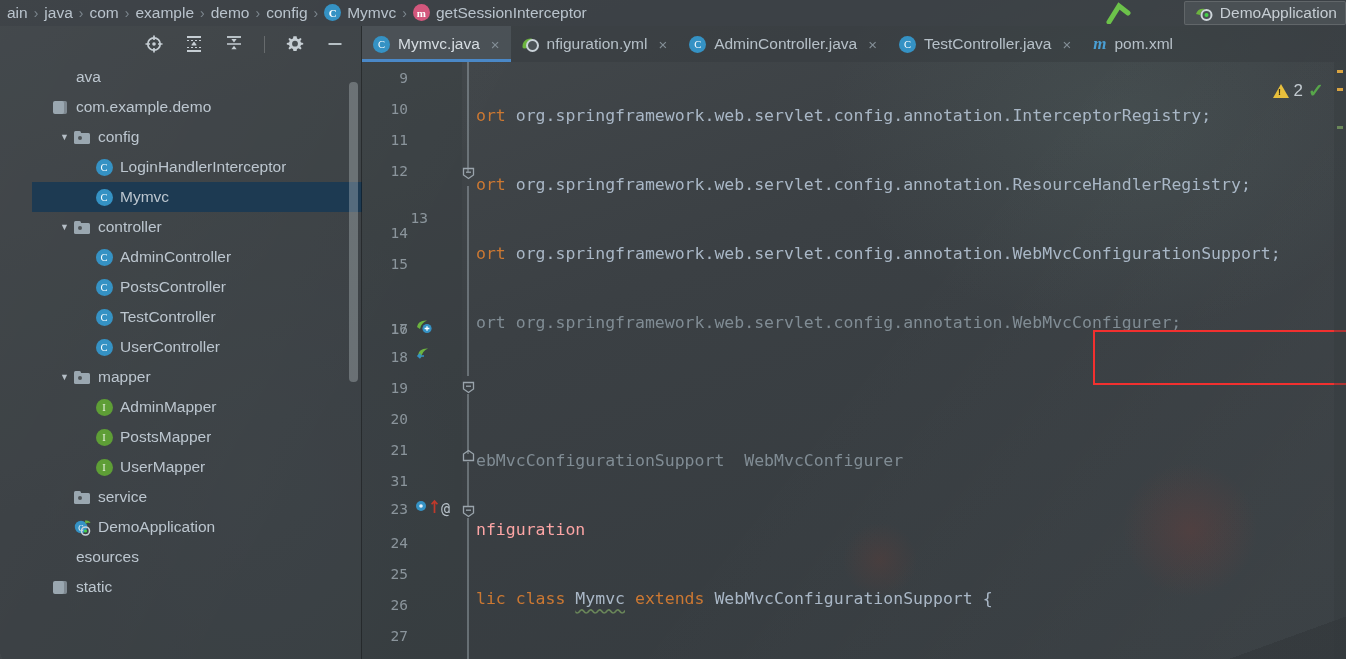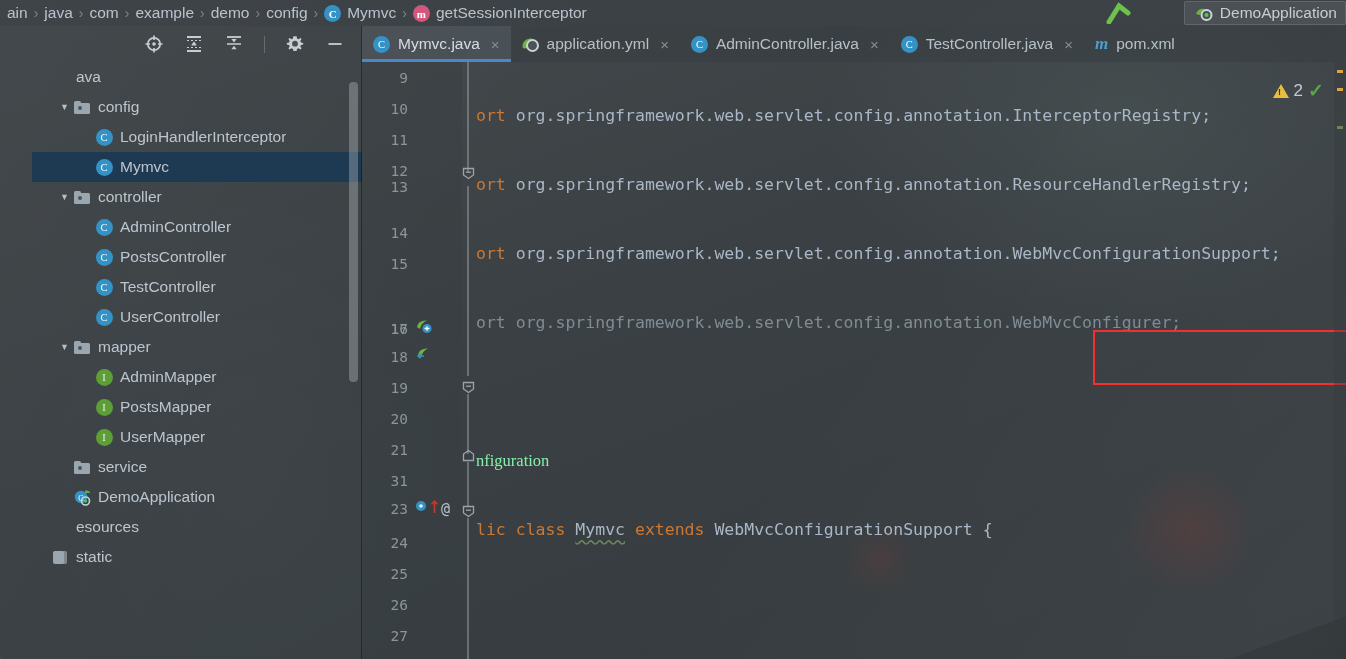--- a/index.html
+++ b/index.html
@@ -31,21 +31,21 @@
   }
 
   
   .breadcrumb{
     position:absolute;left:0;top:0;width:1346px;height:26px;
     display:flex;align-items:center;
     background:rgba(60,65,69,.82);
     font-size:15.5px;color:#b9c3cc;white-space:nowrap;overflow:hidden;
     padding-left:2px;box-sizing:border-box;
   }
-  .crumb{display:flex;align-items:flex-end;gap:6px;padding:0 5px;}
+  .crumb{display:flex;align-items:flex-start;gap:6px;padding:0 5px;}
   .crumb-sep{color:#7d878f;font-size:14px;padding:0 1px;}
   .ic{display:inline-flex;align-items:center;justify-content:center;flex:none;}
   .badge{
     width:17px;height:17px;border-radius:50%;
     font-size:11px;font-weight:bold;color:#fff;
     display:inline-flex;align-items:center;justify-content:center;
     font-family:"Liberation Serif",serif;
   }
   .b-class{background:#3592c4;}
   .b-method{background:#d3577d;}
@@ -147,21 +147,21 @@
   .fold-line{position:absolute;left:5px;width:2px;background:rgba(170,180,188,.42);}
   .fold-mark{position:absolute;left:0;width:13px;height:13px;}
 
   .code{
     position:absolute;left:114px;top:0;right:0;height:597px;
     font-family:"DejaVu Sans Mono",monospace;font-size:16.5px;
     white-space:pre;
   }
   .cline{height:31px;line-height:31px;overflow:visible;}
   .kw{color:#cc7832;}
-  .ann{color:#86efac;font-family:Liberation Serif, serif;}
+  .ann{color:#fca5a5;}
   .txt{color:#a9b7c6;}
   .warnline{color:#808c94;}
   .undl{text-decoration:underline;text-decoration-style:wavy;text-decoration-color:#6a8759;
         text-underline-offset:4px;}
 
   
   .redbox{
     position:absolute;left:731px;top:268px;width:372px;height:55px;
     border:2.5px solid #f2302f;box-sizing:border-box;pointer-events:none;
   }
@@ -287,20 +287,27 @@
         </svg>
       </div>
     </div>
 
     <div class="tree" id="tree-root">
         <div class="row" style="padding-left: 4px;">
           <span class="arrow"></span>
           <span class="ricon"></span>
           <span class="rlabel">ava</span>
         </div>
+        <div class="row" style="padding-left: 4px;">
+          <span class="arrow"></span>
+          <span class="ricon">
+            <span class="mod-glyph"></span>
+          </span>
+          <span class="rlabel">com.example.demo</span>
+        </div>
         <div class="row" style="padding-left: 26px;">
           <span class="arrow">▼</span>
           <span class="ricon">
             <span class="folder-glyph">
               <span class="ft"></span>
               <span class="fb"></span>
               <span class="fd"></span>
             </span>
           </span>
           <span class="rlabel">config</span>
@@ -442,21 +449,21 @@
           <span>Mymvc.java</span>
           <span class="tab-x">×</span>
         </div>
         <div class="tab">
           <span class="ic">
             <span class="yml-ic">
               <span class="leaf"></span>
               <span class="gear"></span>
             </span>
           </span>
-          <span>application.yml</span>
+          <span>nfiguration.yml</span>
           <span class="tab-x">×</span>
         </div>
         <div class="tab">
           <span class="ic">
             <span class="cls-badge">C</span>
           </span>
           <span>AdminController.java</span>
           <span class="tab-x">×</span>
         </div>
         <div class="tab">
@@ -485,21 +492,21 @@
             <span class="gicons"></span>
           </div>
           <div class="gutter-line" style="top: 62px;">
             <span class="lnum">11</span>
             <span class="gicons"></span>
           </div>
           <div class="gutter-line" style="top: 93px;">
             <span class="lnum">12</span>
             <span class="gicons"></span>
           </div>
-          <div class="gutter-line" style="top: 109px;">
+          <div class="gutter-line" style="top: 140px; margin-left: 20px;">
             <span class="lnum">13</span>
             <span class="gicons"></span>
           </div>
           <div class="gutter-line" style="top: 155px;">
             <span class="lnum">14</span>
             <span class="gicons"></span>
           </div>
           <div class="gutter-line" style="top: 186px;">
             <span class="lnum">15</span>
             <span class="gicons"></span>
@@ -604,20 +611,21 @@
         </div>
         <div class="fold-line" style="top:456px;height:141px;"></div>
       </div>
 
       <div class="code">
         <div class="cline"><span class="kw">ort</span><span class="txt"> org.springframework.web.servlet.config.annotation.InterceptorRegistry;</span></div>
         <div class="cline"><span class="kw">ort</span><span class="txt"> org.springframework.web.servlet.config.annotation.ResourceHandlerRegistry;</span></div>
         <div class="cline"><span class="kw">ort</span><span class="txt"> org.springframework.web.servlet.config.annotation.WebMvcConfigurationSupport;</span></div>
         <div class="cline"><span class="warnline">ort org.springframework.web.servlet.config.annotation.WebMvcConfigurer;</span></div>
         <div class="cline">&nbsp;</div>
+        <div class="cline"><span class="warnline">ebMvcConfigurationSupport  WebMvcConfigurer</span></div>
         <div class="cline"><span class="ann">nfiguration</span></div>
         <div class="cline"><span class="kw">lic class </span><span class="txt undl">Mymvc</span><span class="kw"> extends </span><span class="txt">WebMvcConfigurationSupport {</span></div>
         <div class="cline">&nbsp;</div>
         
         
         
         
         
         
         

